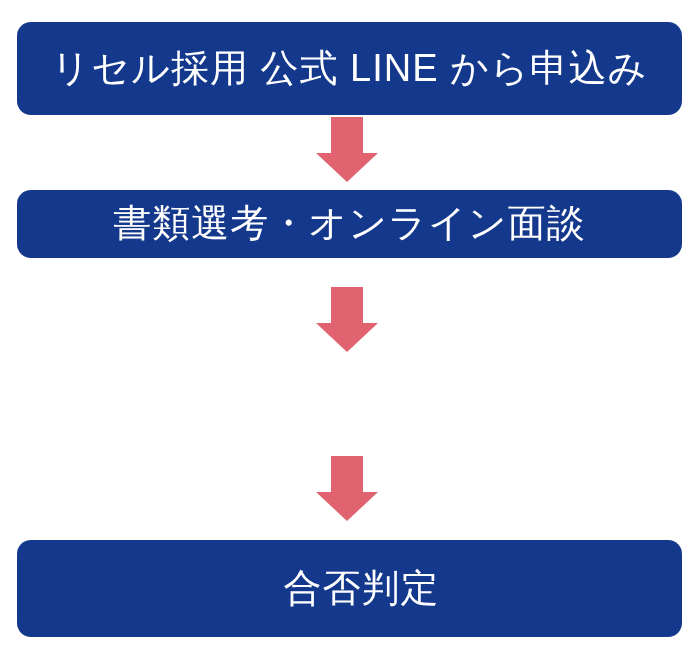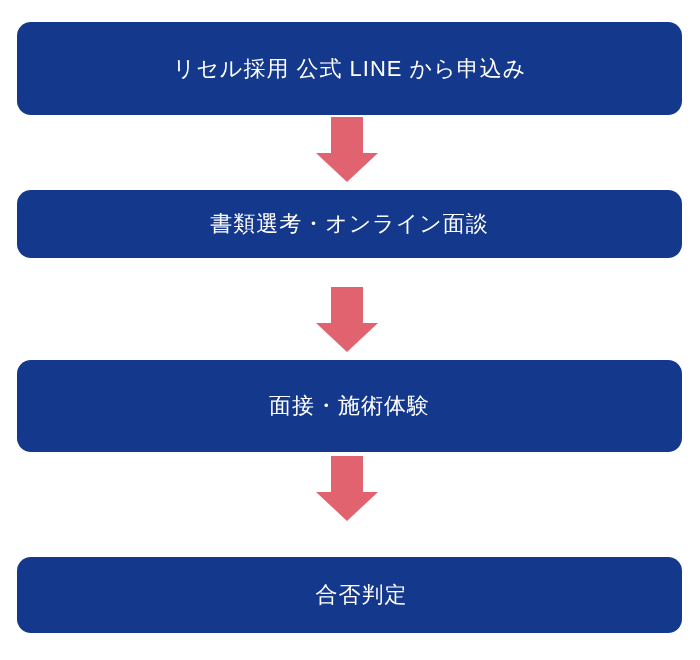--- a/index.html
+++ b/index.html
@@ -23,30 +23,30 @@
     width: 665px;
     background: #14388c;
     border-radius: 14px;
     display: flex;
     align-items: center;
     justify-content: center;
     box-sizing: border-box;
   }
   .step-label {
     color: #ffffff;
-    font-size: 22px;
+    font-size: 38px;
     letter-spacing: 1px;
     text-align: right;
     line-height: 1.25;
     white-space: nowrap;
   }
   .box-1 { top: 22px;  height: 93px; }
   .box-2 { top: 190px; height: 68px; }
   .box-3 { top: 360px; height: 92px; }
-  .box-4 { top: 557px; height: 76px; padding-left: 24px; }
+  .box-4 { top: 540px; height: 97px; padding-left: 24px; }
 
   .down-arrow {
     position: absolute;
     left: 316px;
     width: 62px;
     display: flex;
     flex-direction: column;
     align-items: center;
   }
   .arrow-1 { top: 117px; }
@@ -81,23 +81,20 @@
 
   <div class="step-box box-2">
     <span class="step-label">書類選考・オンライン面談</span>
   </div>
 
   <div class="down-arrow arrow-2">
     <div class="shaft"></div>
     <div class="head"></div>
   </div>
 
-  <div class="step-box box-3">
-    <span class="step-label">面接・施術体験</span>
-  </div>
 
   <div class="down-arrow arrow-3">
     <div class="shaft"></div>
     <div class="head"></div>
   </div>
 
   <div class="step-box box-4">
     <span class="step-label">合否判定</span>
   </div>
 

